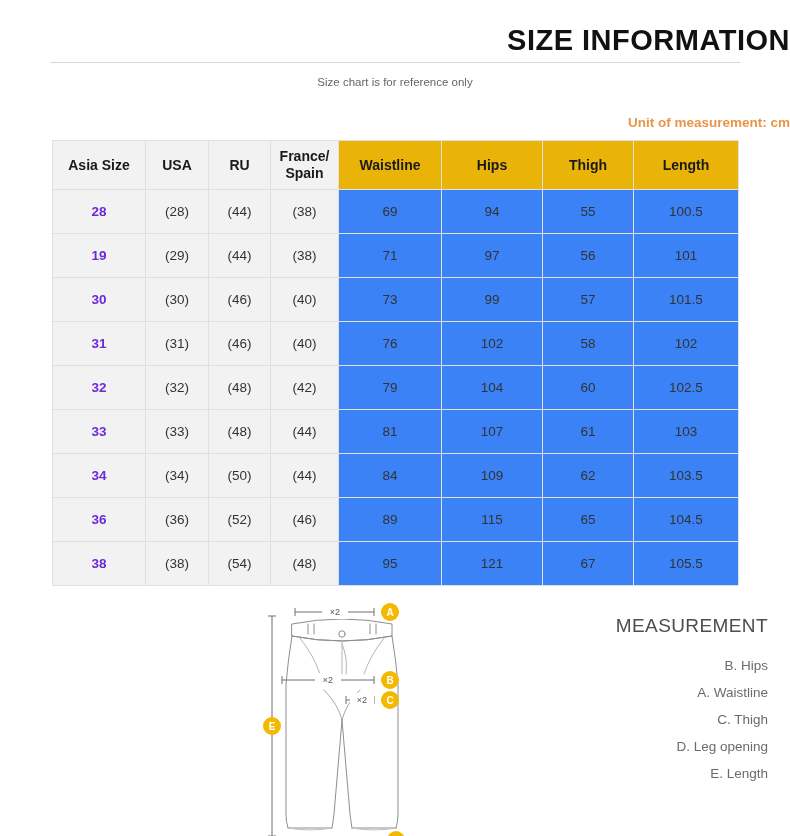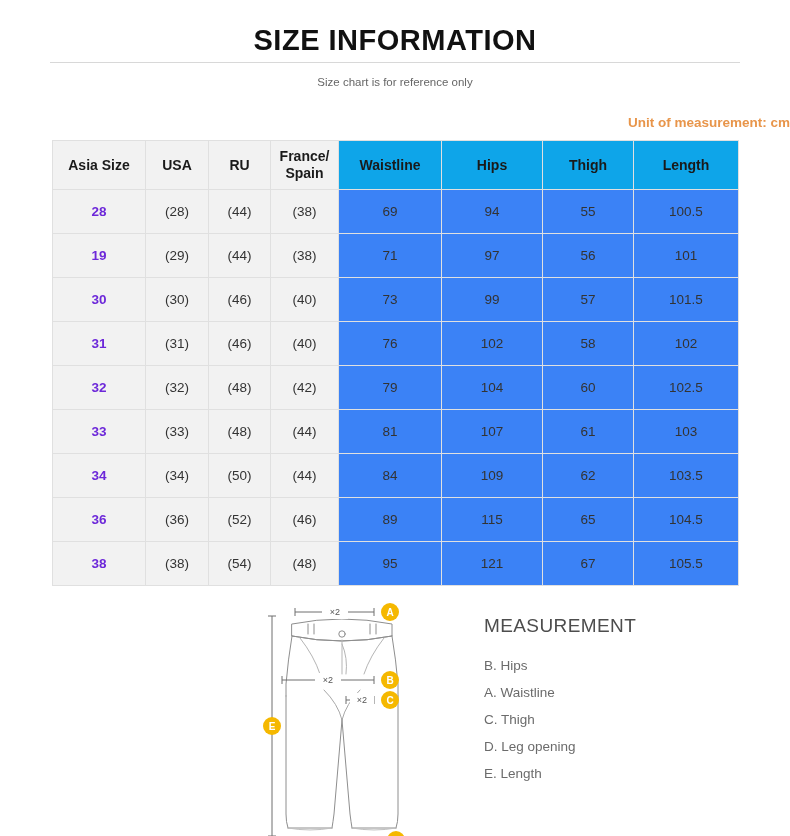--- a/index.html
+++ b/index.html
@@ -11,21 +11,21 @@
     height: 836px;
     background: #ffffff;
     font-family: "Liberation Sans", sans-serif;
     color: #2b2b2b;
     overflow: hidden;
     position: relative;
   }
 
   
   .page-title {
-    text-align: center;
+    text-align: right;
     font-size: 29px;
     font-weight: bold;
     letter-spacing: 0.5px;
     color: #111111;
     margin: 0;
     padding-top: 20px;
     line-height: 40px;
   }
   .title-divider {
     height: 1px;
@@ -65,21 +65,21 @@
     vertical-align: middle;
     font-size: 13.5px;
     color: #333333;
     height: 43px;
     padding: 0 2px;
   }
   table.size-table thead th {
     font-weight: bold;
     font-size: 14px;
     color: #1a1a1a;
-    background: #0ea5e9;
+    background: #eab308;
     height: 48px;
     line-height: 17px;
   }
   
   table.size-table td.shade,
   table.size-table th.shade {
     background: #f2f2f2;
   }
   table.size-table td.plain {
     background: #3b82f6;
@@ -105,23 +105,24 @@
   }
   .diagram {
     position: absolute;
     left: 262px;
     top: 0;
     width: 160px;
     height: 262px;
   }
   .legend {
     position: absolute;
-    left: 484px;
+    left: 508px;
     top: 14px;
     width: 260px;
+    text-align: right;
   }
   .legend-title {
     font-size: 19px;
     color: #4d4d4d;
     letter-spacing: 0.4px;
     line-height: 24px;
     margin-bottom: 14px;
   }
   .legend-item {
     font-size: 13.5px;

